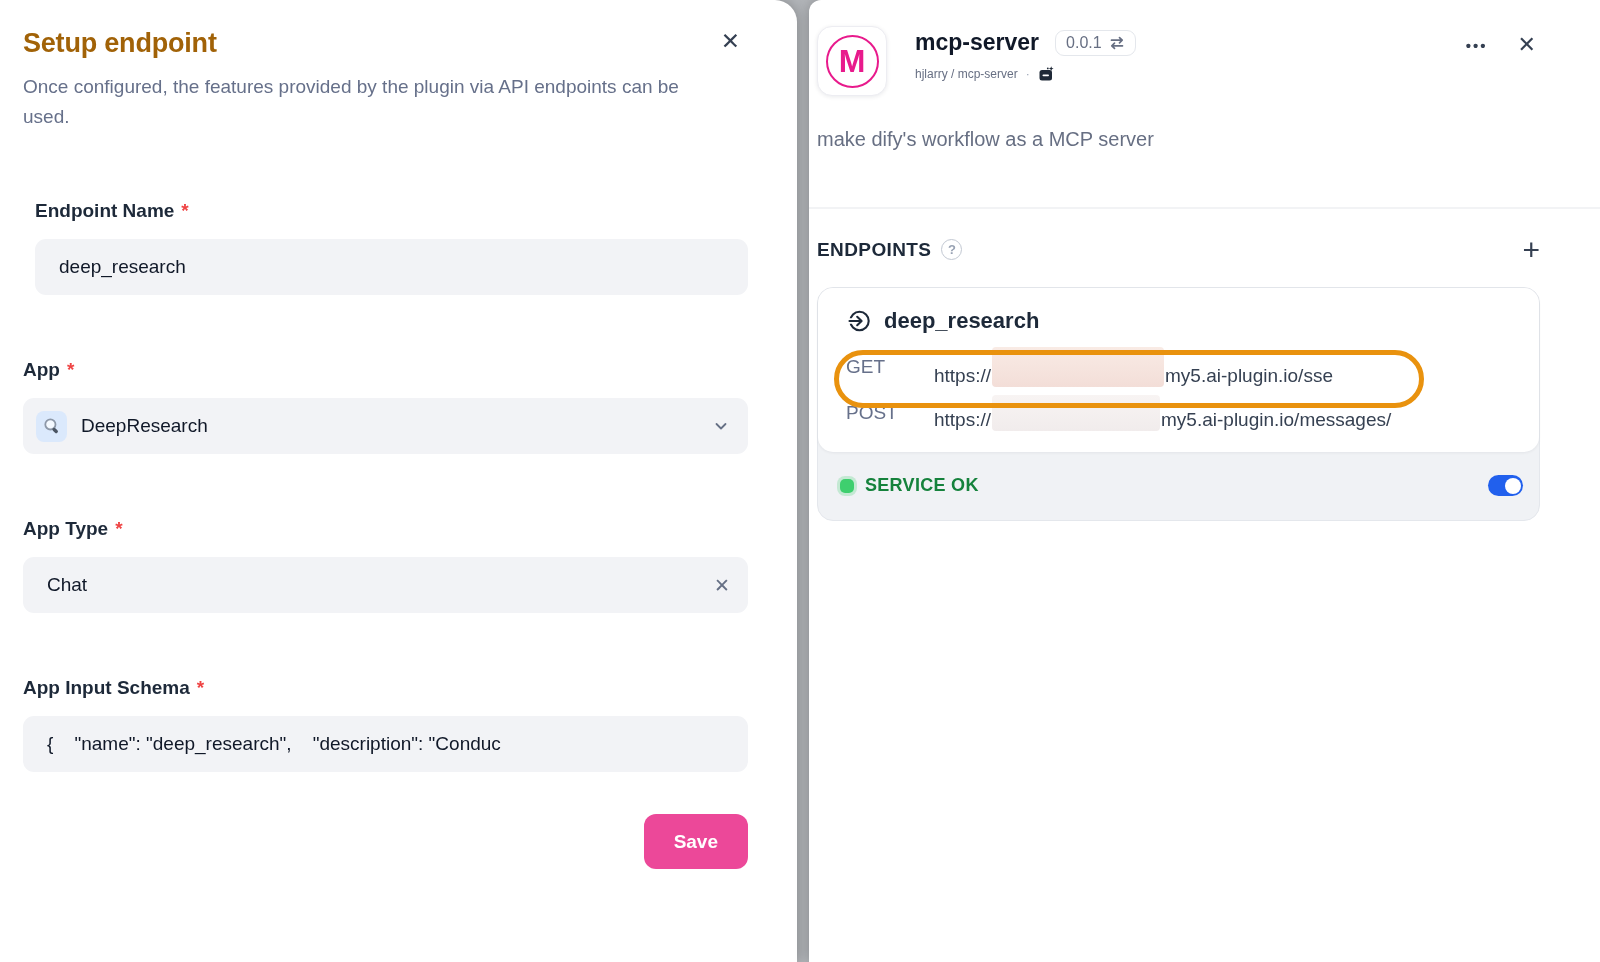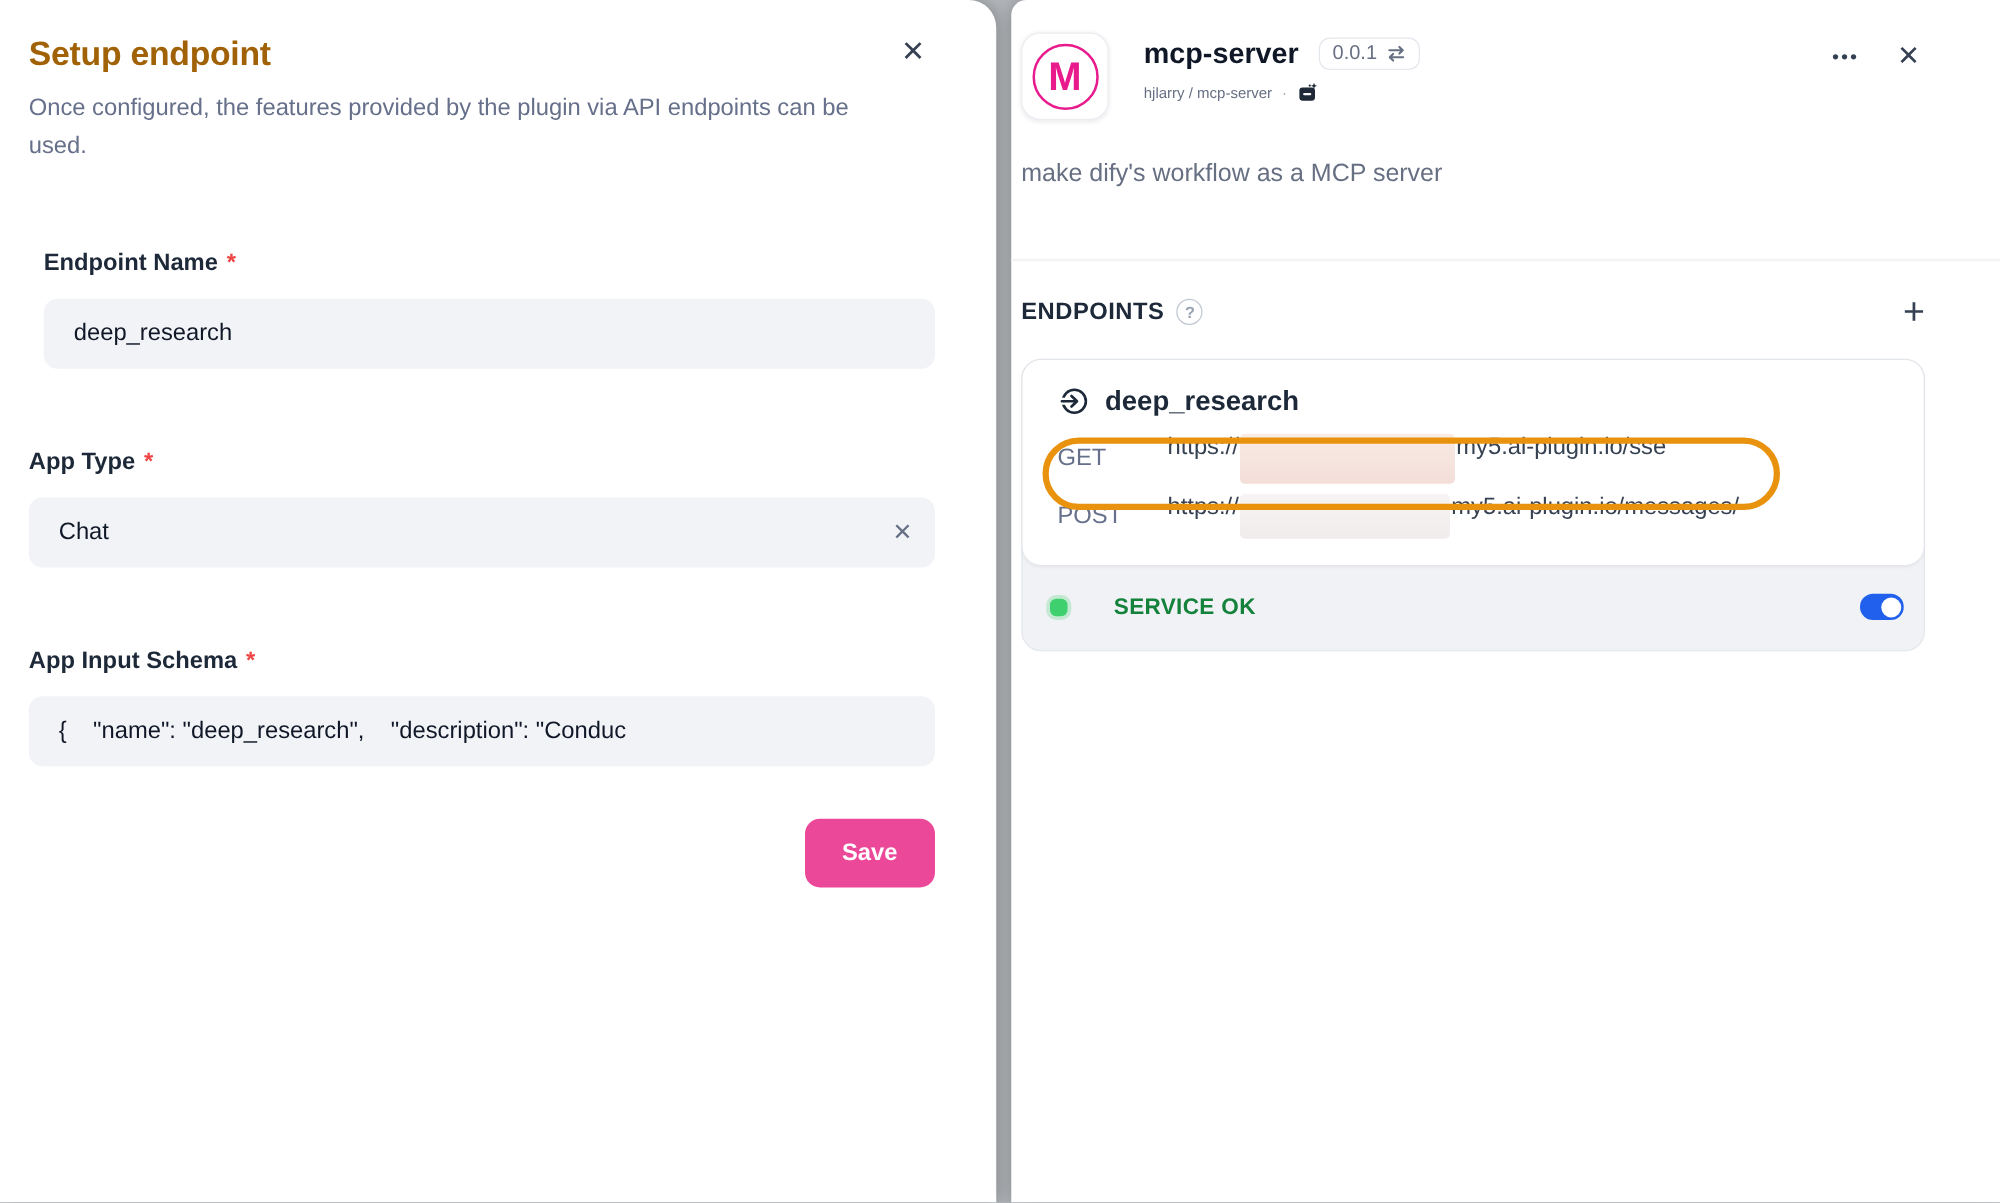--- a/index.html
+++ b/index.html
@@ -74,27 +74,27 @@
              color:#354052; line-height:1; }
 
   .endpoint-card { margin-top:22px; background:#f0f2f5; border:1px solid #e4e7ec; border-radius:16px;
                    position:relative; overflow:visible; }
   .card-main { background:#fff; border-radius:15px; padding:20px 20px 16px 28px;
                box-shadow:0 1px 3px rgba(16,24,40,.06); position:relative; }
   .ep-title-row { display:flex; align-items:center; gap:12px; margin-bottom:10px; }
   .ep-name { font-size:22px; font-weight:700; color:#1d2939; }
   .route-row { display:flex; align-items:center; height:46px; font-size:19px; }
   .method { width:88px; color:#66708a; flex:none; }
-  .url { color:#364152; white-space:nowrap; display:flex; align-items:flex-start; }
+  .url { color:#364152; white-space:nowrap; display:flex; align-items:flex-end; }
   .redact { display:inline-block; border-radius:4px; margin:0 1px; vertical-align:middle; }
   .redact-get { width:172px; height:40px; background:linear-gradient(180deg,#f9ebe5,#f3ded8); }
   .redact-post { width:168px; height:36px; background:linear-gradient(180deg,#f8f4f3,#f1ecec); }
   .annotation-ring { position:absolute; left:16px; top:62px; width:590px; height:58px;
                      border:5px solid #e9920e; border-radius:29px; pointer-events:none; z-index:5; }
-  .card-footer { display:flex; align-items:center; padding:0 16px 0 22px; height:68px;gap:26px; }
+  .card-footer { display:flex; align-items:center; padding:0 16px 0 22px; height:68px; }
   .status-dot { width:14px; height:14px; border-radius:5px; background:#3ecf6e;
                 box-shadow:0 0 0 3px rgba(62,207,110,.25); margin-right:11px; }
   .status-text { font-size:18px; font-weight:700; color:#15823c; letter-spacing:.3px; }
   .toggle { margin-left:auto; width:35px; height:21px; border-radius:11px; background:#2160ed;
             position:relative; cursor:pointer; }
   .toggle-knob { position:absolute; top:2.5px; right:2.5px; width:16px; height:16px; border-radius:50%;
                  background:#fff; }
   svg { display:block; }
 </style>
 </head>
@@ -109,20 +109,39 @@
     </div>
     <p class="drawer-sub">Once configured, the features provided by the plugin via API endpoints can be used.</p>
 
     <div class="form-group first">
       <div class="label-row">
         <span>Endpoint Name</span><span class="req">*</span>
       </div>
       <input class="field" value="deep_research" style="">
     </div>
 
+    <div class="form-group">
+      <div class="label-row">
+        <span>App</span><span class="req">*</span>
+      </div>
+      <div class="field select-field">
+        <span class="app-ico">
+          <svg width="18" height="18" viewBox="0 0 18 18">
+            <circle cx="7.4" cy="7.4" r="5.1" fill="#f4f9ff" stroke="#8d98a8" stroke-width="1.8"></circle>
+            <rect x="11.2" y="10.1" width="6.2" height="3.4" rx="1.6" transform="rotate(45 11.2 10.1)" fill="#4b5563"></rect>
+          </svg>
+        </span>
+        <span class="select-value">DeepResearch</span>
+        <span class="chev">
+          <svg width="18" height="18" viewBox="0 0 18 18" fill="none" stroke="#667085" stroke-width="1.8" stroke-linecap="round" stroke-linejoin="round">
+              <polyline points="4.5,7 9,11.5 13.5,7"></polyline>
+            </svg>
+        </span>
+      </div>
+    </div>
 
     <div class="form-group">
       <div class="label-row">
         <span>App Type</span><span class="req">*</span>
       </div>
       <div class="field select-field" style="padding-left:24px;">
         <span class="select-value" style="font-weight:400;">Chat</span>
         <button class="clear-btn">✕</button>
       </div>
     </div>

